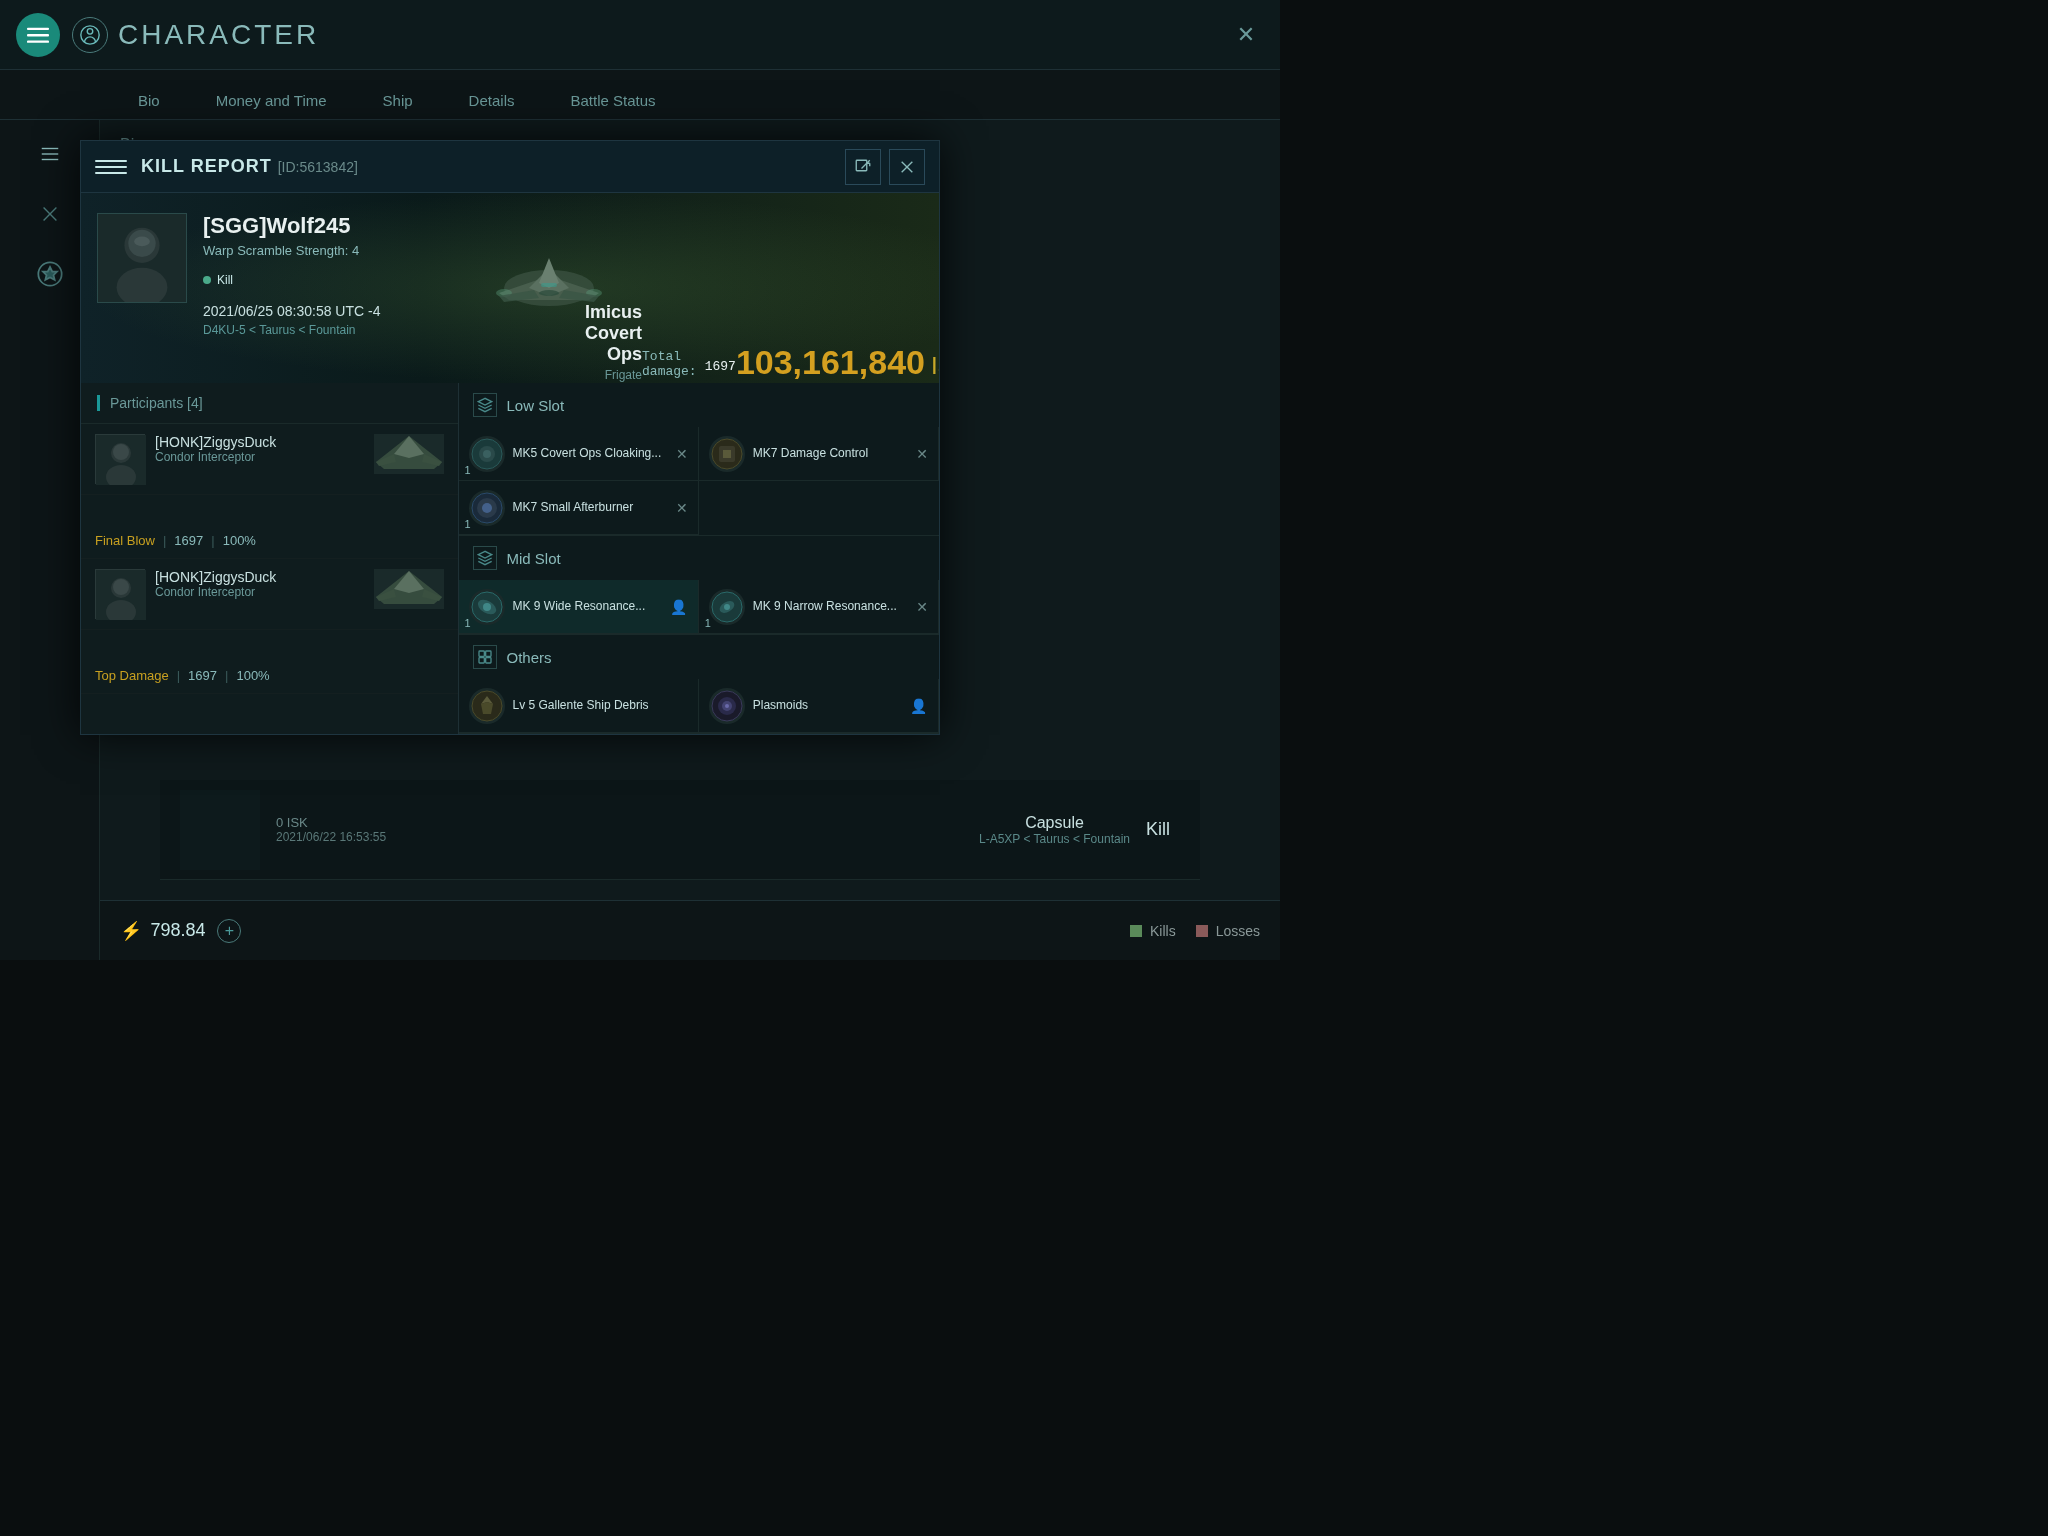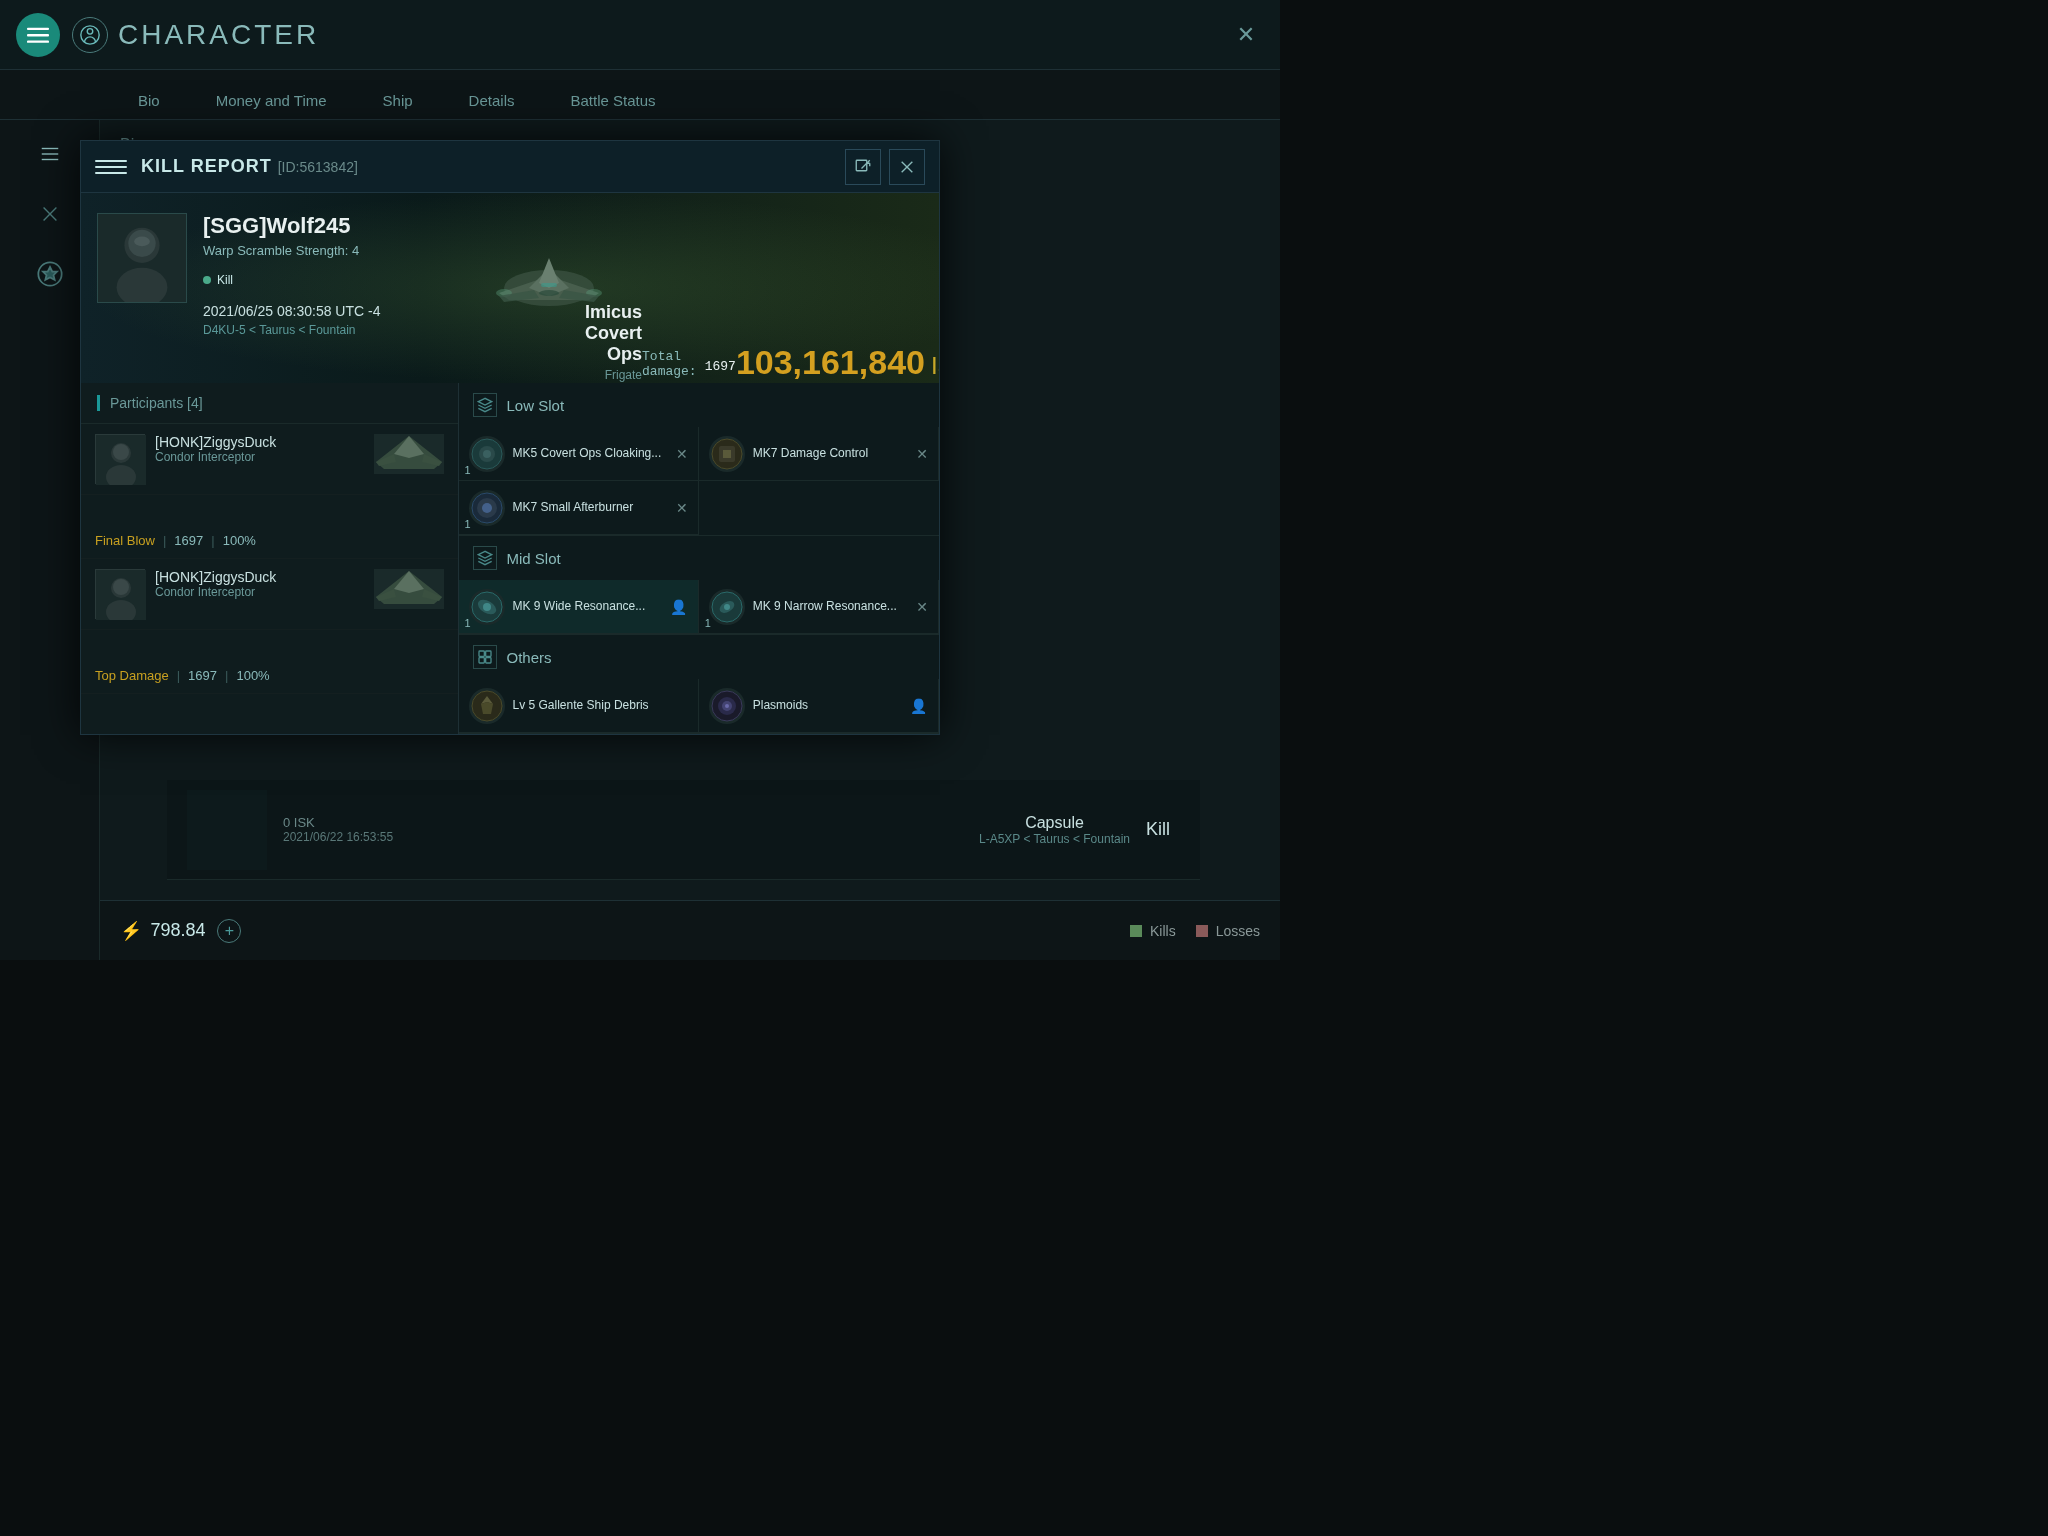--- a/index.html
+++ b/index.html
@@ -544,21 +544,21 @@
 
     .slot-item-person {
       color: #2a8aaa;
       font-size: 14px;
     }
 
     
     .bg-capsule {
       position: absolute;
       bottom: 80px;
-      left: 167px;
+      left: 160px;
       right: 80px;
       height: 100px;
       background: #0c1618;
       border-bottom: 1px solid #1a2a2a;
       display: flex;
       align-items: center;
       gap: 16px;
     }
 
     

